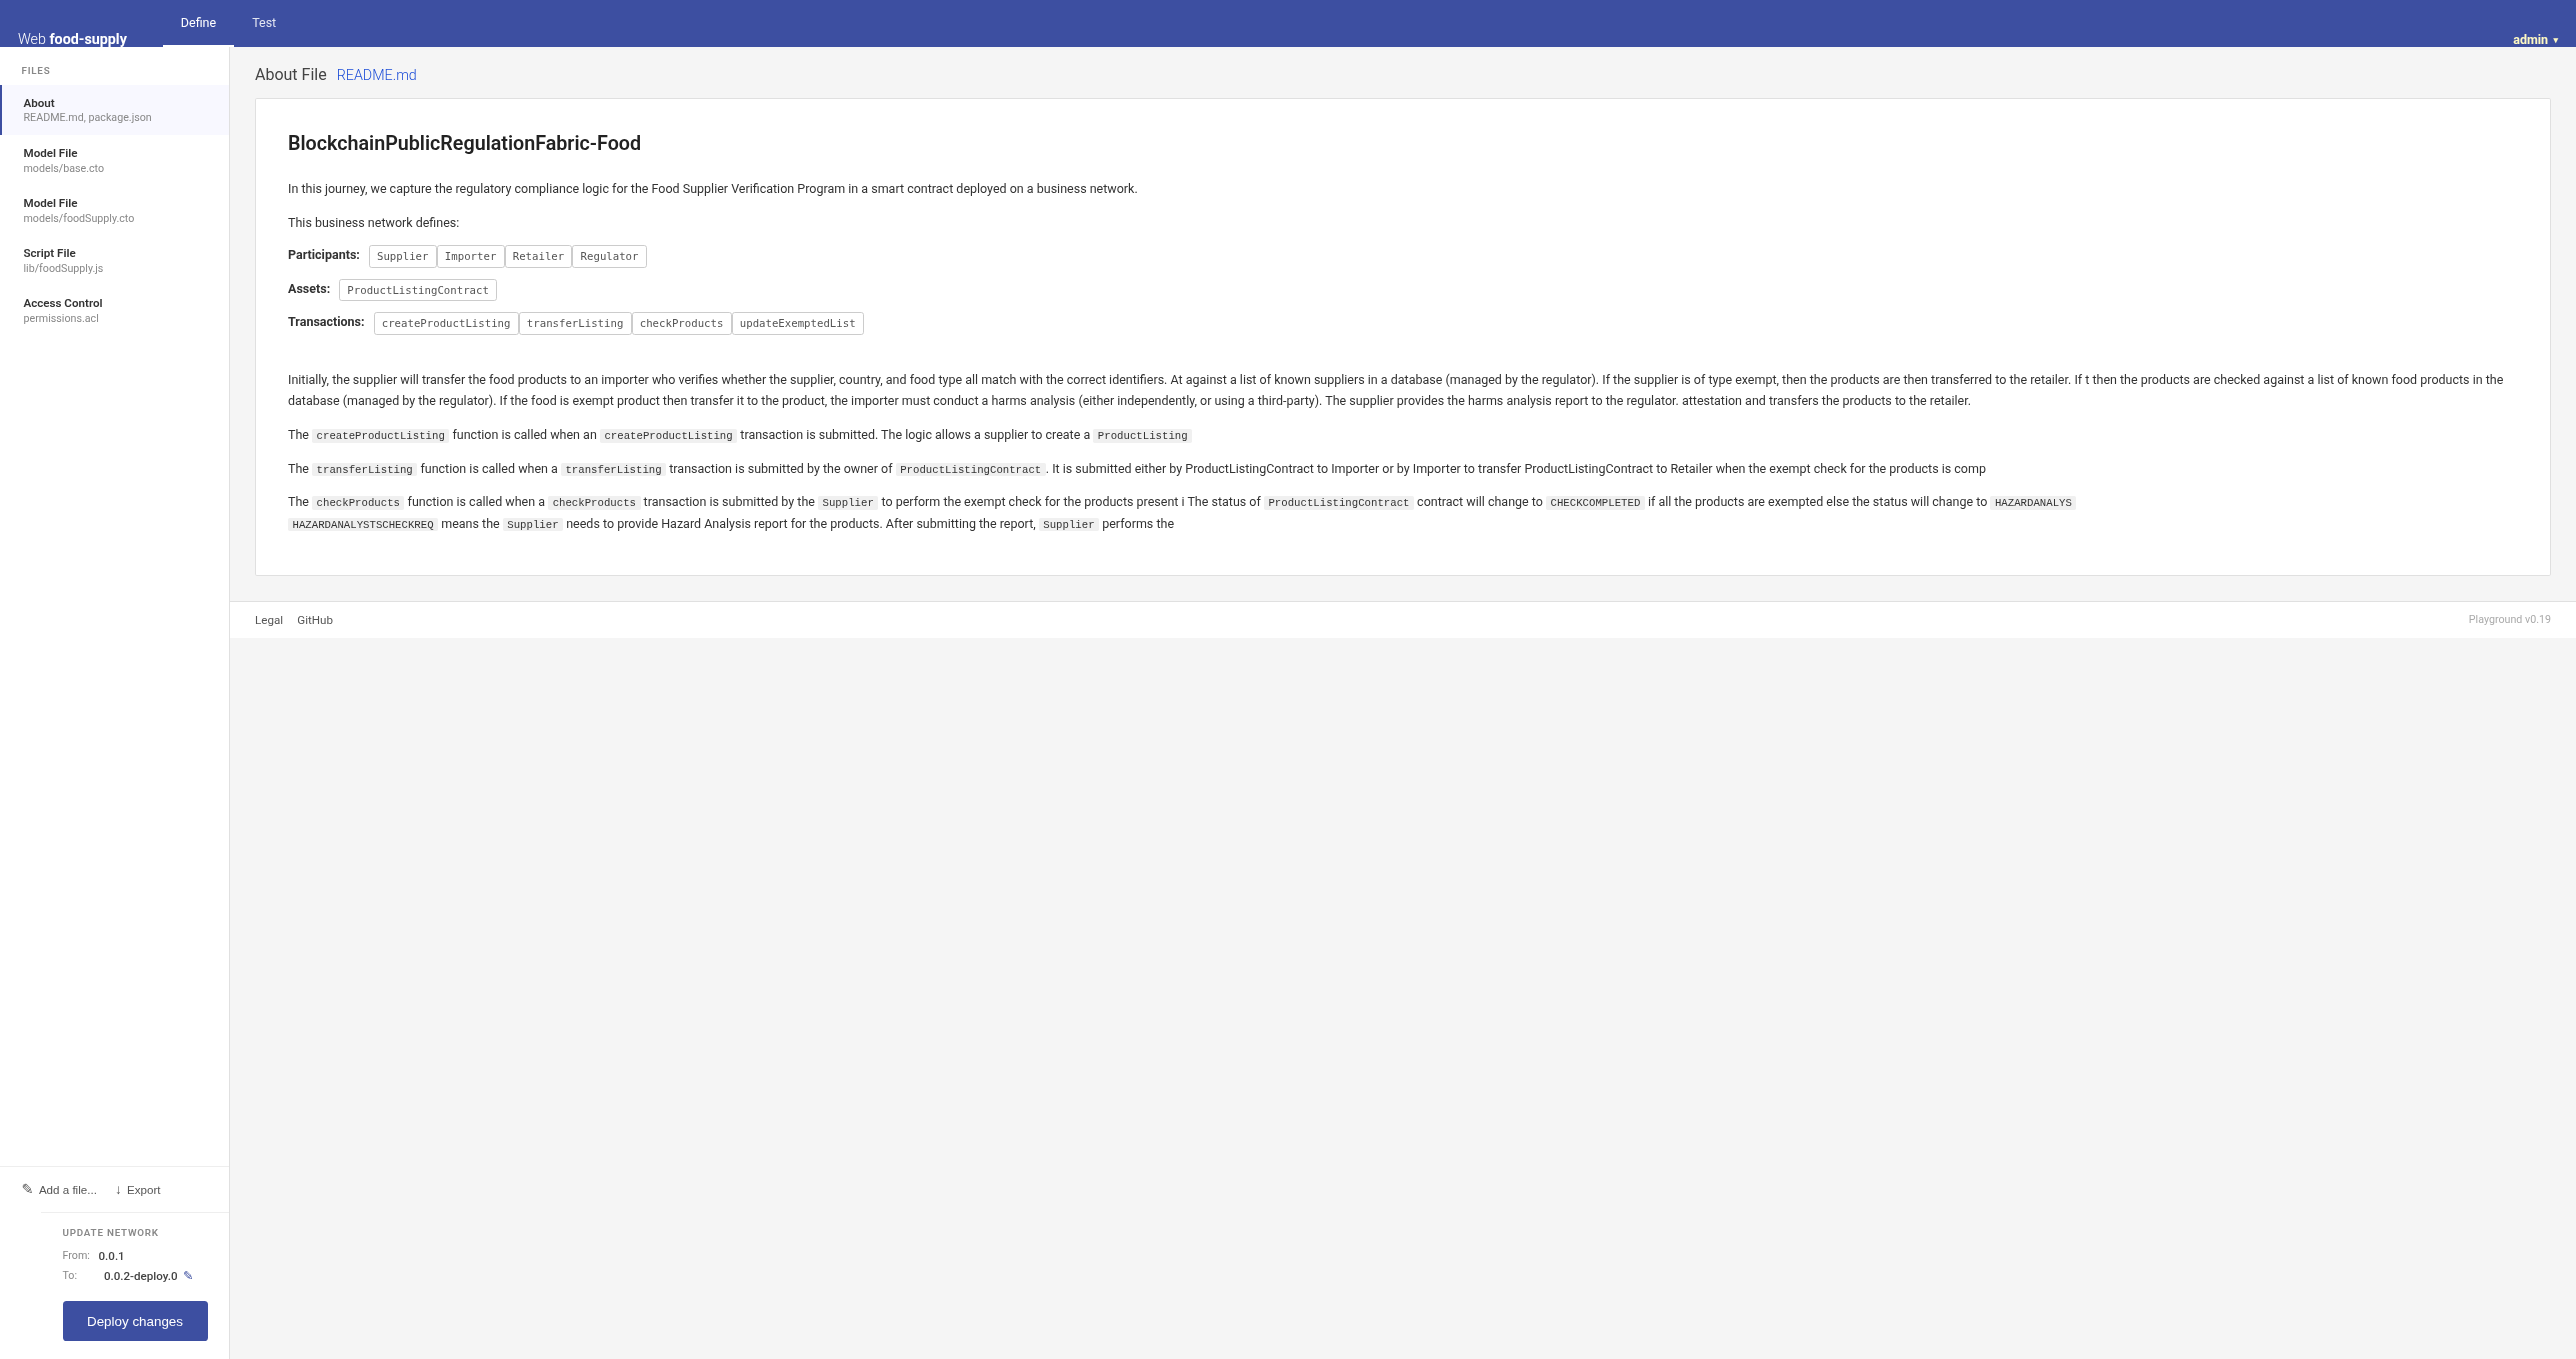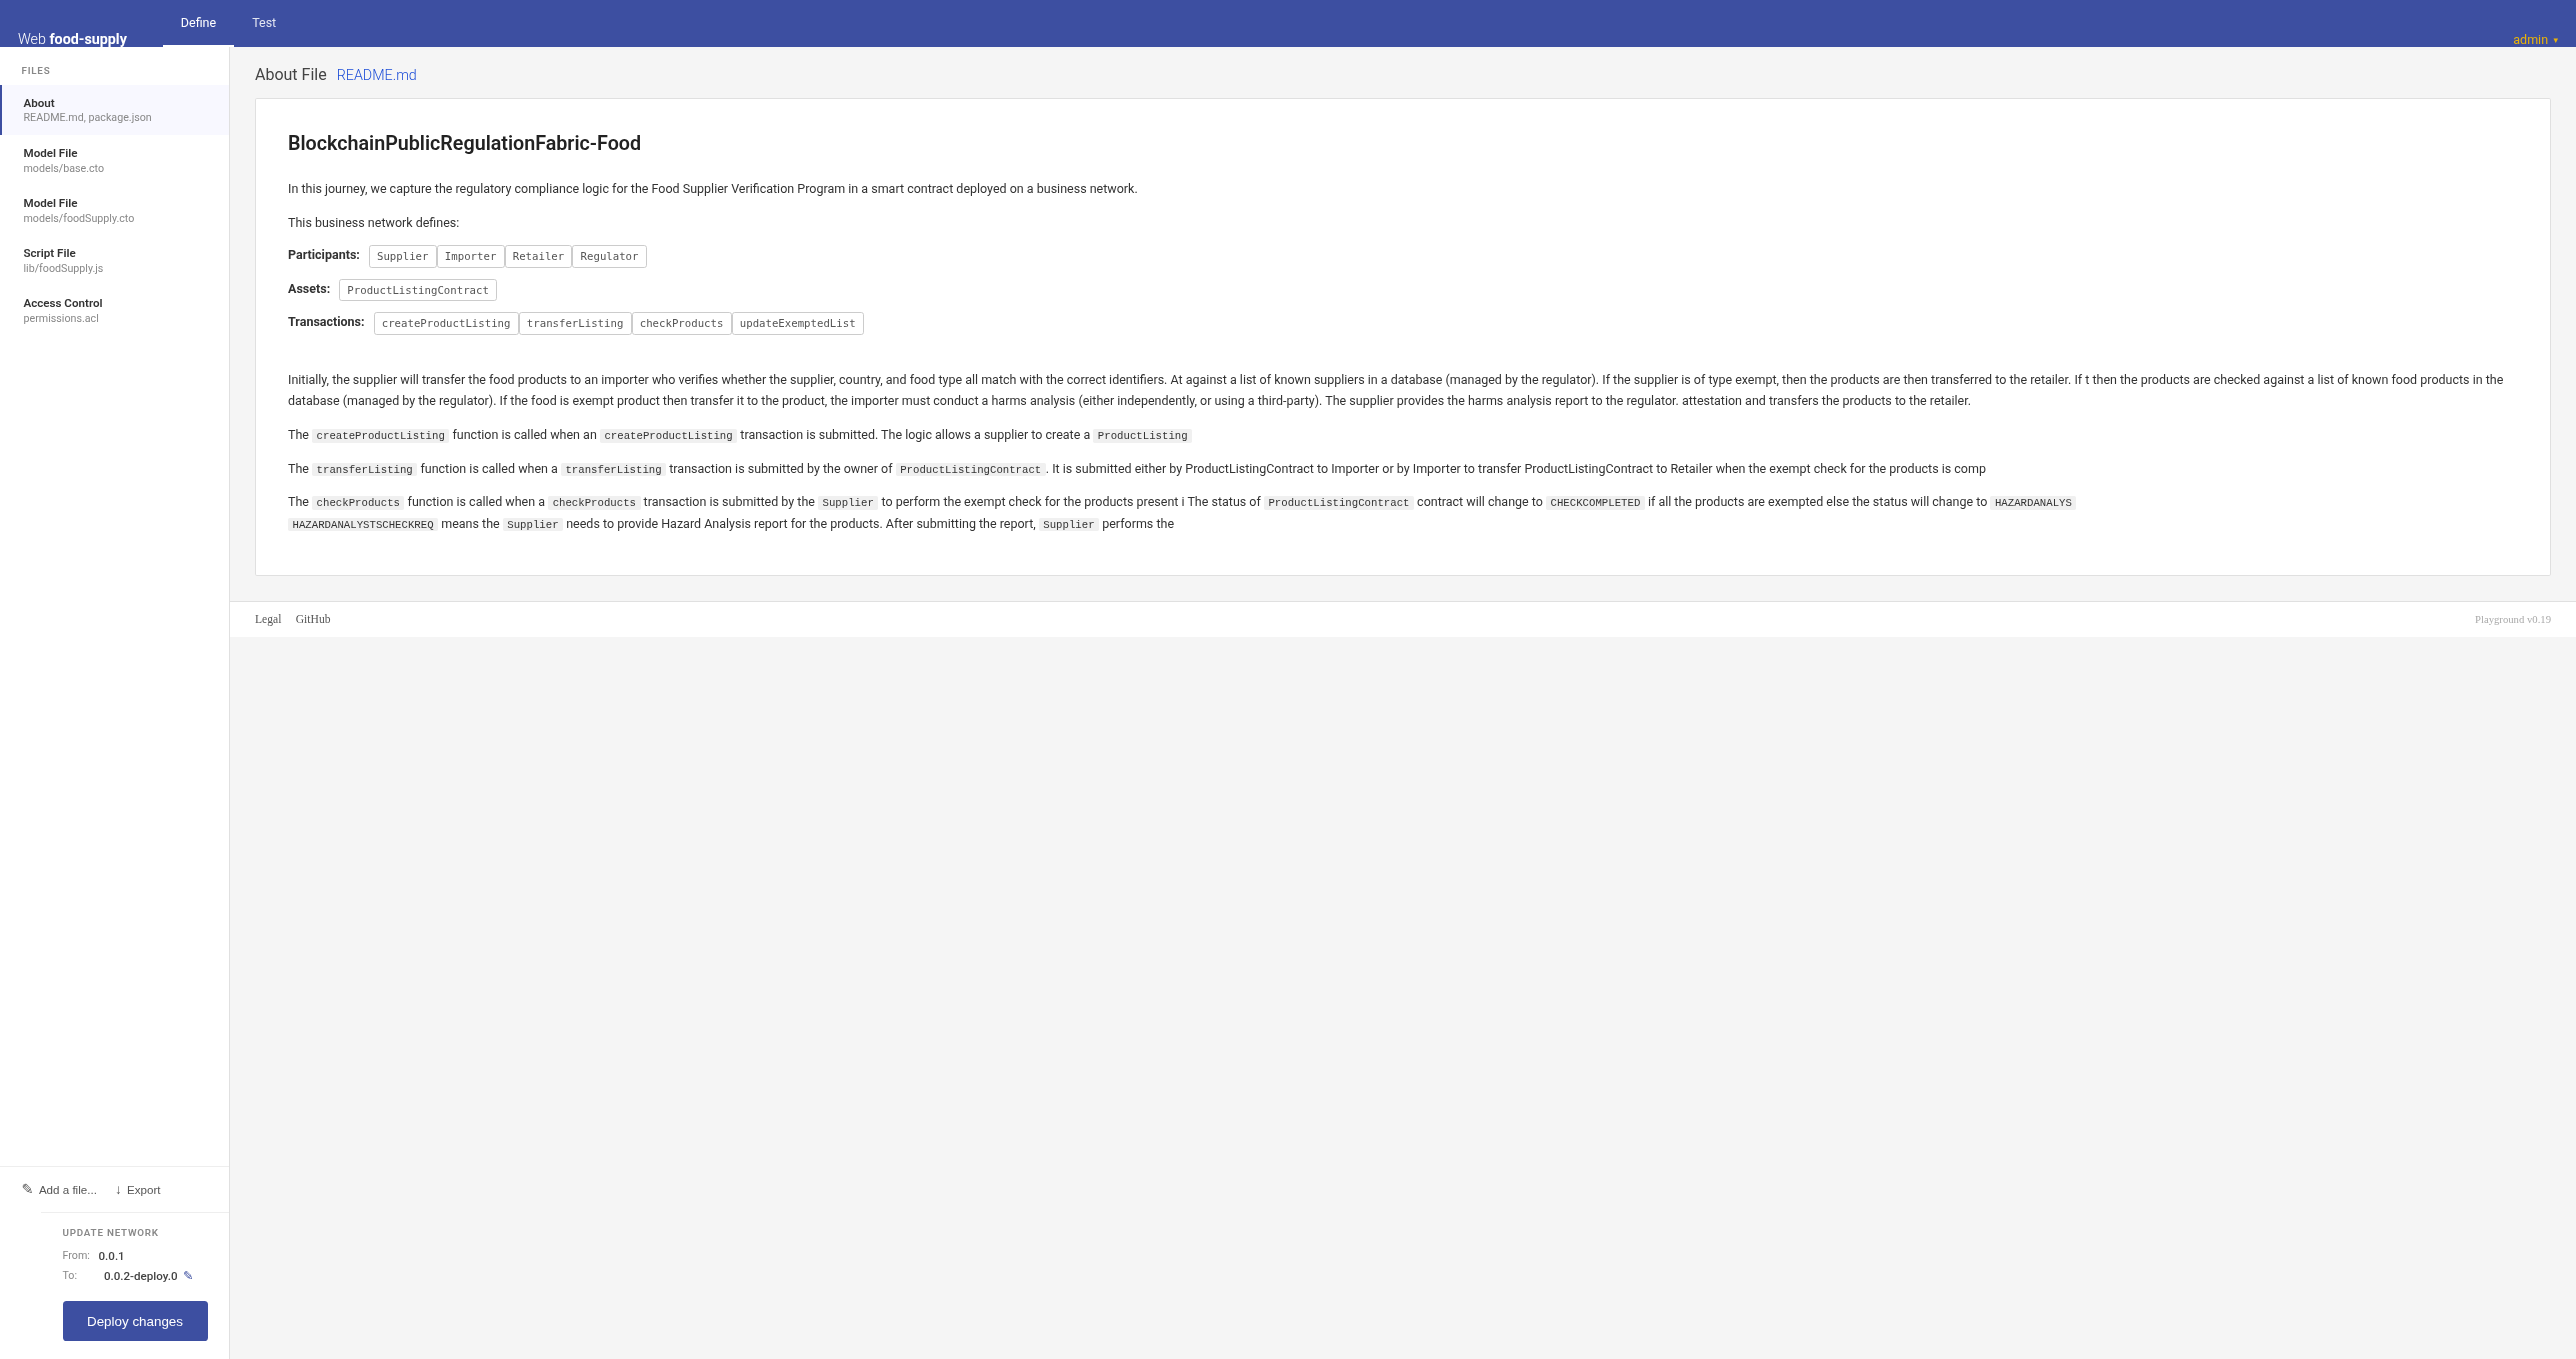--- a/index.html
+++ b/index.html
@@ -38,23 +38,24 @@
       border-bottom: 2.7px solid transparent;
       position: relative;
     }
     .top-nav-tab.active {
       color: white;
       border-bottom: 2.7px solid white;
     }
     .top-nav-right {
       display: flex;
       align-items: center;
-      color: #eab308;
+      color: #fef9c3;
       gap: 5.4px;
       cursor: pointer;
+      font-weight: bold;
     }
     .chevron-down { font-size: 9px; }
 
     
     .main-layout {
       display: flex;
       flex: 1;
       overflow: hidden;
     }
 
@@ -219,21 +220,20 @@
       font-size: 10.7px;
       color: #555;
       font-family: monospace;
     }
     .content-footer {
       padding: 10.7px 25px;
       border-top: 0.9px solid #e0e0e0;
       display: flex;
       gap: 14.3px;
       background: white;
-      font-family: Liberation Serif, serif;
     }
     .footer-link {
       color: #555;
       font-size: 11.6px;
       cursor: pointer;
       text-decoration: none;
     }
     .footer-right {
       margin-left: auto;
       font-size: 10.7px;

